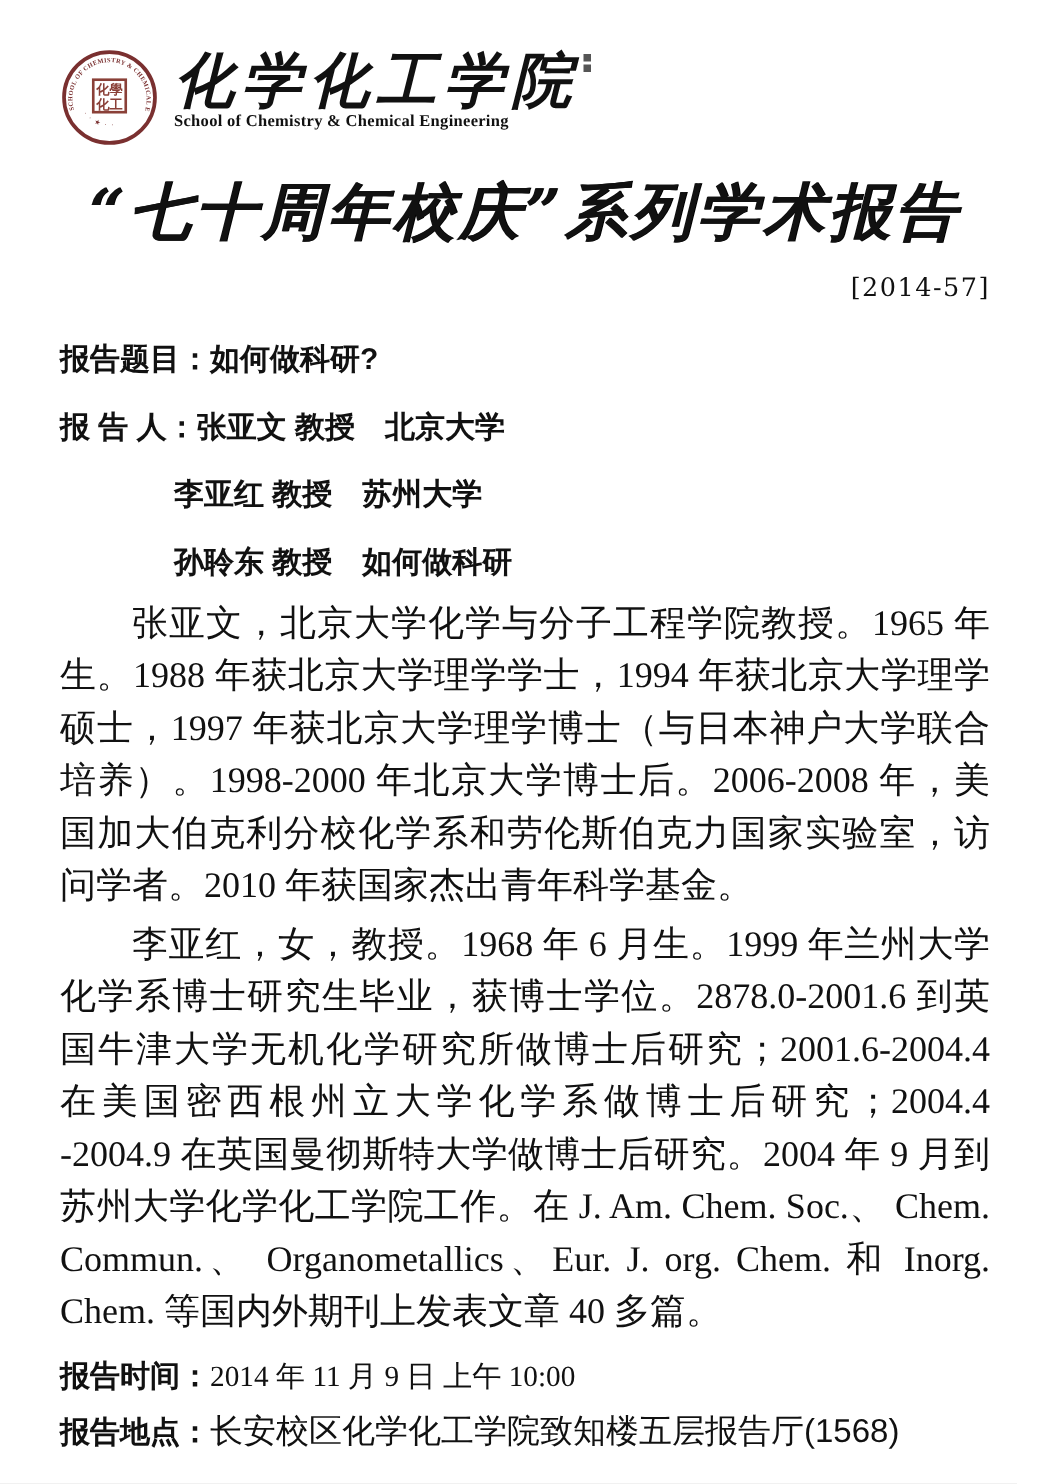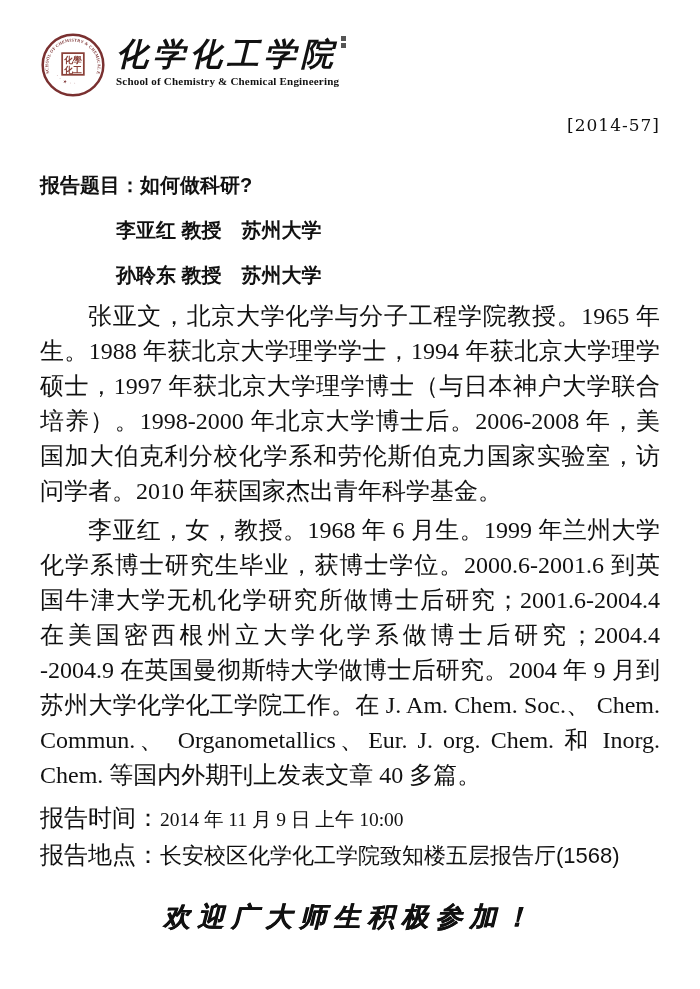--- a/index.html
+++ b/index.html
@@ -17,21 +17,21 @@
   }
 
   
   .header { display: flex; align-items: flex-start; height: 70px; }
   .seal { flex: 0 0 auto; }
   .brand { margin-left: 10px; margin-top: 2px; }
   .brand-cn {
     font-family: "DejaVu Serif", serif;
     font-weight: bold;
     font-style: italic;
-    font-size: 32px;
+    font-size: 40px;
     line-height: 40px;
     letter-spacing: 5px;
     white-space: nowrap;
   }
   .brand-cn .stamp-mark {
     display: inline-block;
     vertical-align: top;
     margin-left: 3px;
     margin-top: 2px;
   }
@@ -64,40 +64,40 @@
   }
   .series-no {
     margin-top: 13px;
     text-align: right;
     font-family: "DejaVu Serif", serif;
     font-size: 17px;
     letter-spacing: 1px;
   }
 
   
-  .info { margin-top: 32px; font-family: "Liberation Sans", sans-serif; font-weight: bold; font-size: 20px; }
+  .info { margin-top: 20px; font-family: "Liberation Sans", sans-serif; font-weight: bold; font-size: 20px; }
   .info-line { line-height: 36px; margin-top: 9px; white-space: nowrap; }
   .speaker-extra { padding-left: 76px; }
 
   
   .intro { margin-top: 6px; font-family: "Liberation Serif", serif; font-size: 24px; }
   .intro p {
     line-height: 35px;
     text-align: justify;
     text-indent: 2em;
     margin-top: 4px;
   }
 
   
   .details { margin-top: 8px; }
   .detail-line { line-height: 34px; white-space: nowrap; }
   .detail-label {
     font-family: "Liberation Sans", sans-serif;
-    font-weight: normal;
-    font-size: 24px;
+    font-weight: bold;
+    font-size: 20px;
   }
   .detail-value-serif { font-family: "Liberation Serif", serif; font-size: 19.5px; text-align: right; }
   .detail-value-sans  { font-family: "Liberation Sans", sans-serif; font-size: 22px; }
 
   
   .welcome {
     margin-top: 24px;
     text-align: center;
     font-family: Liberation Sans, sans-serif;
     font-weight: bold;
@@ -128,38 +128,42 @@
       <rect x="21.5" y="20.5" width="21" height="21" fill="#ffffff" stroke="#8a4038" stroke-width="1.7"></rect>
       <text x="32" y="30" font-size="8.6" fill="#8a4038" text-anchor="middle" font-family="DejaVu Serif, serif" font-weight="bold">化學</text>
       <text x="32" y="39.5" font-size="8.6" fill="#8a4038" text-anchor="middle" font-family="DejaVu Serif, serif" font-weight="bold">化工</text>
     </svg>
     <div class="brand">
       <div class="brand-cn"><span>化学化工学院</span><span class="stamp-mark"><i></i><i></i></span></div>
       <div class="brand-en">School of Chemistry &amp; Chemical Engineering</div>
     </div>
   </div>
 
+  <div class="main-title">“七十周年校庆”系列学术报告</div>
 
   <div class="series-no">[2014-57]</div>
 
   <div class="info">
     <div class="info-line">
       <span>报告题目：</span><span>如何做科研?</span>
     </div>
+    <div class="info-line">
+      <span>报 告 人：</span><span>张亚文 教授　北京大学</span>
+    </div>
     <div class="info-line speaker-extra">
       <span>李亚红 教授　苏州大学</span>
     </div>
     <div class="info-line speaker-extra">
-      <span>孙聆东 教授　苏州大学</span>
+      <span>孙聆东 教授　如何做科研</span>
     </div>
   </div>
 
   <div class="intro">
     <p>张亚文，北京大学化学与分子工程学院教授。1965 年生。1988 年获北京大学理学学士，1994 年获北京大学理学硕士，1997 年获北京大学理学博士（与日本神户大学联合培养）。1998-2000 年北京大学博士后。2006-2008 年，美国加大伯克利分校化学系和劳伦斯伯克力国家实验室，访问学者。2010 年获国家杰出青年科学基金。</p>
-    <p>李亚红，女，教授。1968 年 6 月生。1999 年兰州大学化学系博士研究生毕业，获博士学位。2000.6-2001.6 到英国牛津大学无机化学研究所做博士后研究；2001.6-2004.4 在美国密西根州立大学化学系做博士后研究；2004.4 -2004.9 在英国曼彻斯特大学做博士后研究。2004 年 9 月到苏州大学化学化工学院工作。在 J. Am. Chem. Soc.、 Chem. Commun.、 Organometallics、Eur. J. org. Chem. 和 Inorg. Chem. 等国内外期刊上发表文章 40 多篇。</p>
+    <p>李亚红，女，教授。1968 年 6 月生。1999 年兰州大学化学系博士研究生毕业，获博士学位。2878.0-2001.6 到英国牛津大学无机化学研究所做博士后研究；2001.6-2004.4 在美国密西根州立大学化学系做博士后研究；2004.4 -2004.9 在英国曼彻斯特大学做博士后研究。2004 年 9 月到苏州大学化学化工学院工作。在 J. Am. Chem. Soc.、 Chem. Commun.、 Organometallics、Eur. J. org. Chem. 和 Inorg. Chem. 等国内外期刊上发表文章 40 多篇。</p>
   </div>
 
   <div class="details">
     <div class="detail-line">
       <span class="detail-label">报告时间：</span><span class="detail-value-serif">2014 年 11 月 9 日  上午 10:00</span>
     </div>
     <div class="detail-line">
       <span class="detail-label">报告地点：</span><span class="detail-value-sans">长安校区化学化工学院致知楼五层报告厅(1568)</span>
     </div>
   </div>

